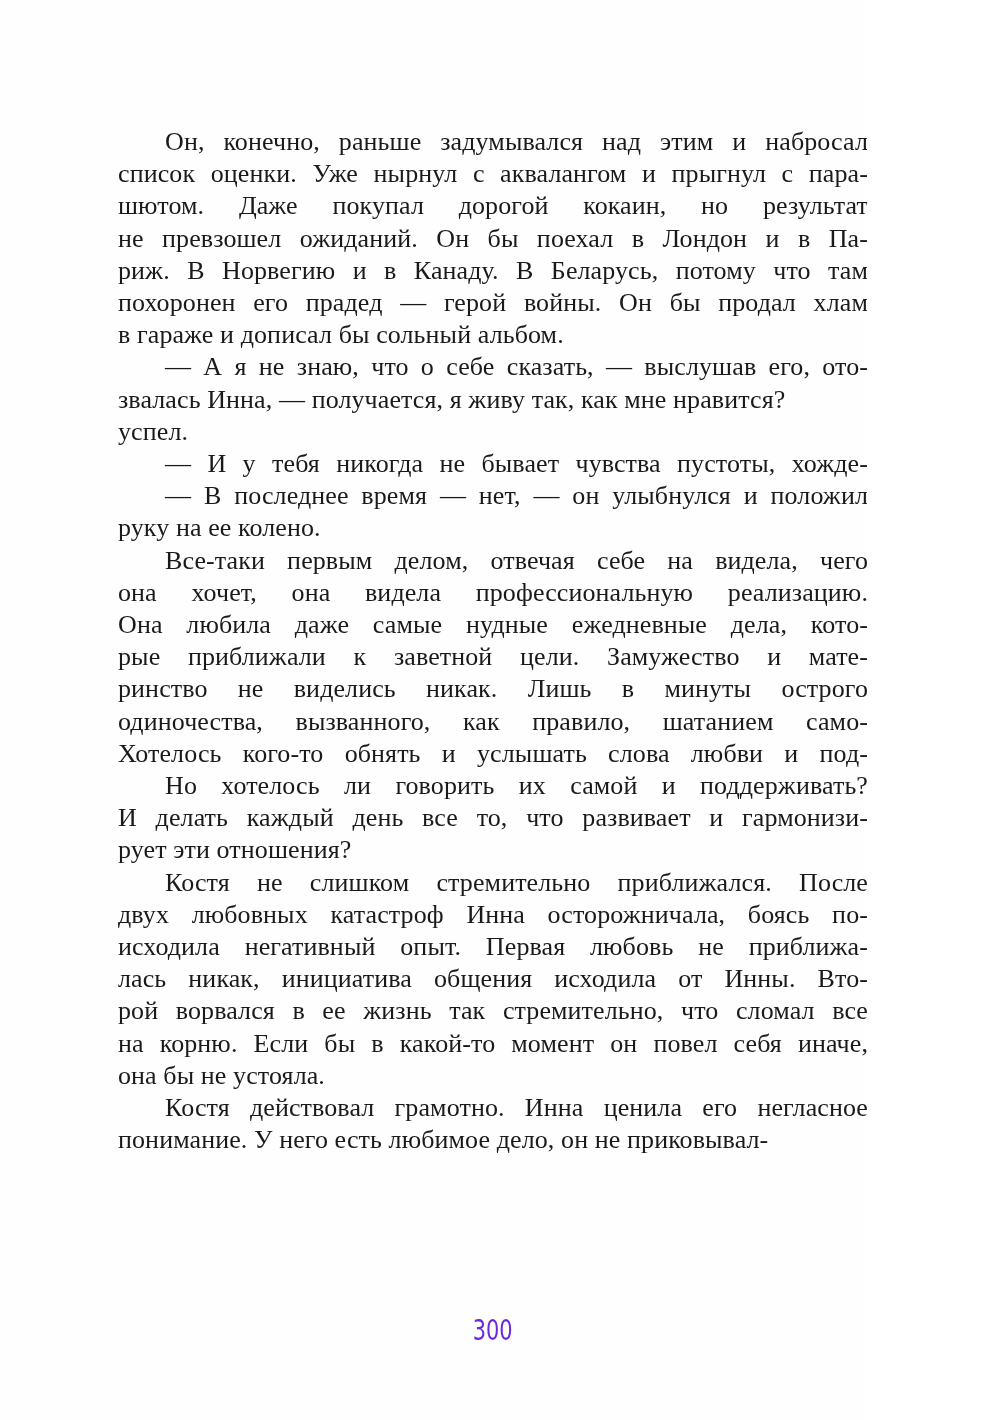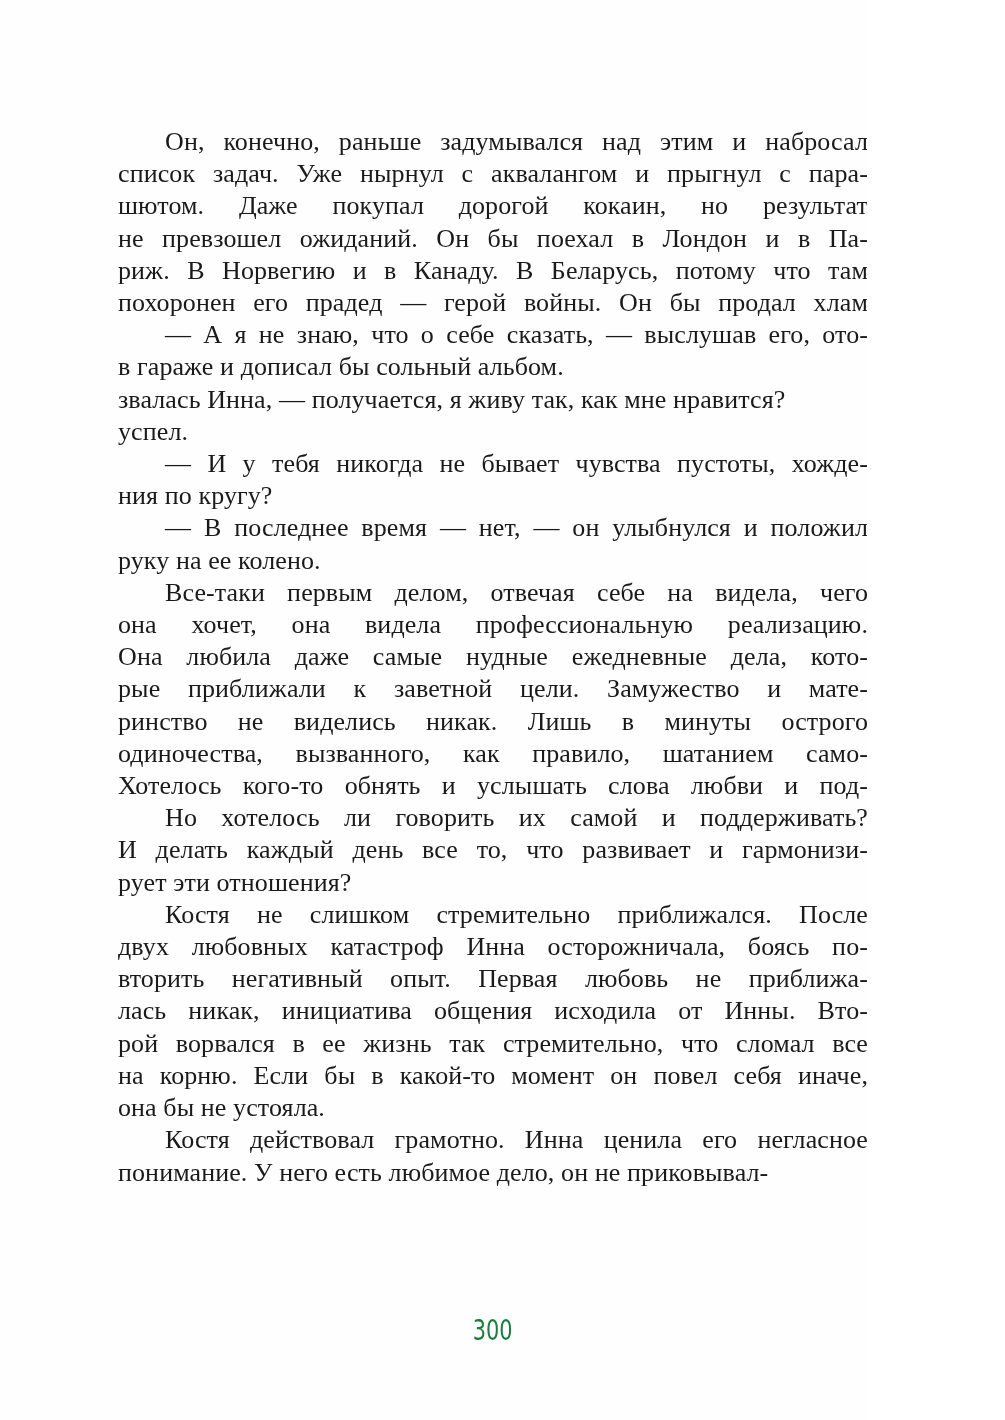--- a/index.html
+++ b/index.html
@@ -36,60 +36,59 @@
     text-indent: 47px;
   }
   .page-number {
     position: absolute;
     left: 118px;
     width: 750px;
     top: 1313px;
     text-align: center;
     font-family: "DejaVu Sans", sans-serif;
     font-size: 29px;
-    color: #15803d;
+    color: #6d28d9;
   }
   .page-number span {
     display: inline-block;
     transform: scaleX(0.72);
     transform-origin: center;
   }
 </style>
 </head>
 <body>
 
 <div class="page">
   <main class="text-block">
       <div class="line first">Он, конечно, раньше задумывался над этим и набросал</div>
-      <div class="line">список задач. Уже нырнул с аквалангом и прыгнул с пара-</div>
+      <div class="line">список оценки. Уже нырнул с аквалангом и прыгнул с пара-</div>
       <div class="line">шютом. Даже покупал дорогой кокаин, но результат</div>
       <div class="line">не превзошел ожиданий. Он бы поехал в Лондон и в Па-</div>
       <div class="line">риж. В Норвегию и в Канаду. В Беларусь, потому что там</div>
       <div class="line">похоронен его прадед — герой войны. Он бы продал хлам</div>
+      <div class="line last">в гараже и дописал бы сольный альбом.</div>
       <div class="line first">— А я не знаю, что о себе сказать, — выслушав его, ото-</div>
-      <div class="line last">в гараже и дописал бы сольный альбом.</div>
       <div class="line last">звалась Инна, — получается, я живу так, как мне нравится?</div>
       <div class="line last">успел.</div>
       <div class="line first">— И у тебя никогда не бывает чувства пустоты, хожде-</div>
-      <div class="line last">ния по кругу?</div>
       <div class="line first">— В последнее время — нет, — он улыбнулся и положил</div>
       <div class="line last">руку на ее колено.</div>
       <div class="line first">Все-таки первым делом, отвечая себе на видела, чего</div>
       <div class="line">она хочет, она видела профессиональную реализацию.</div>
       <div class="line">Она любила даже самые нудные ежедневные дела, кото-</div>
       <div class="line">рые приближали к заветной цели. Замужество и мате-</div>
       <div class="line">ринство не виделись никак. Лишь в минуты острого</div>
       <div class="line">одиночества, вызванного, как правило, шатанием само-</div>
       <div class="line">Хотелось кого-то обнять и услышать слова любви и под-</div>
       <div class="line first">Но хотелось ли говорить их самой и поддерживать?</div>
       <div class="line">И делать каждый день все то, что развивает и гармонизи-</div>
       <div class="line last">рует эти отношения?</div>
       <div class="line first">Костя не слишком стремительно приближался. После</div>
       <div class="line">двух любовных катастроф Инна осторожничала, боясь по-</div>
-      <div class="line">вторить негативный опыт. Первая любовь не приближа-</div>
+      <div class="line">исходила негативный опыт. Первая любовь не приближа-</div>
       <div class="line">лась никак, инициатива общения исходила от Инны. Вто-</div>
       <div class="line">рой ворвался в ее жизнь так стремительно, что сломал все</div>
       <div class="line">на корню. Если бы в какой-то момент он повел себя иначе,</div>
       <div class="line last">она бы не устояла.</div>
       <div class="line first">Костя действовал грамотно. Инна ценила его негласное</div>
       <div class="line last">понимание. У него есть любимое дело, он не приковывал-</div>
     </main>
   <div class="page-number">
     <span>300</span>
   </div>

